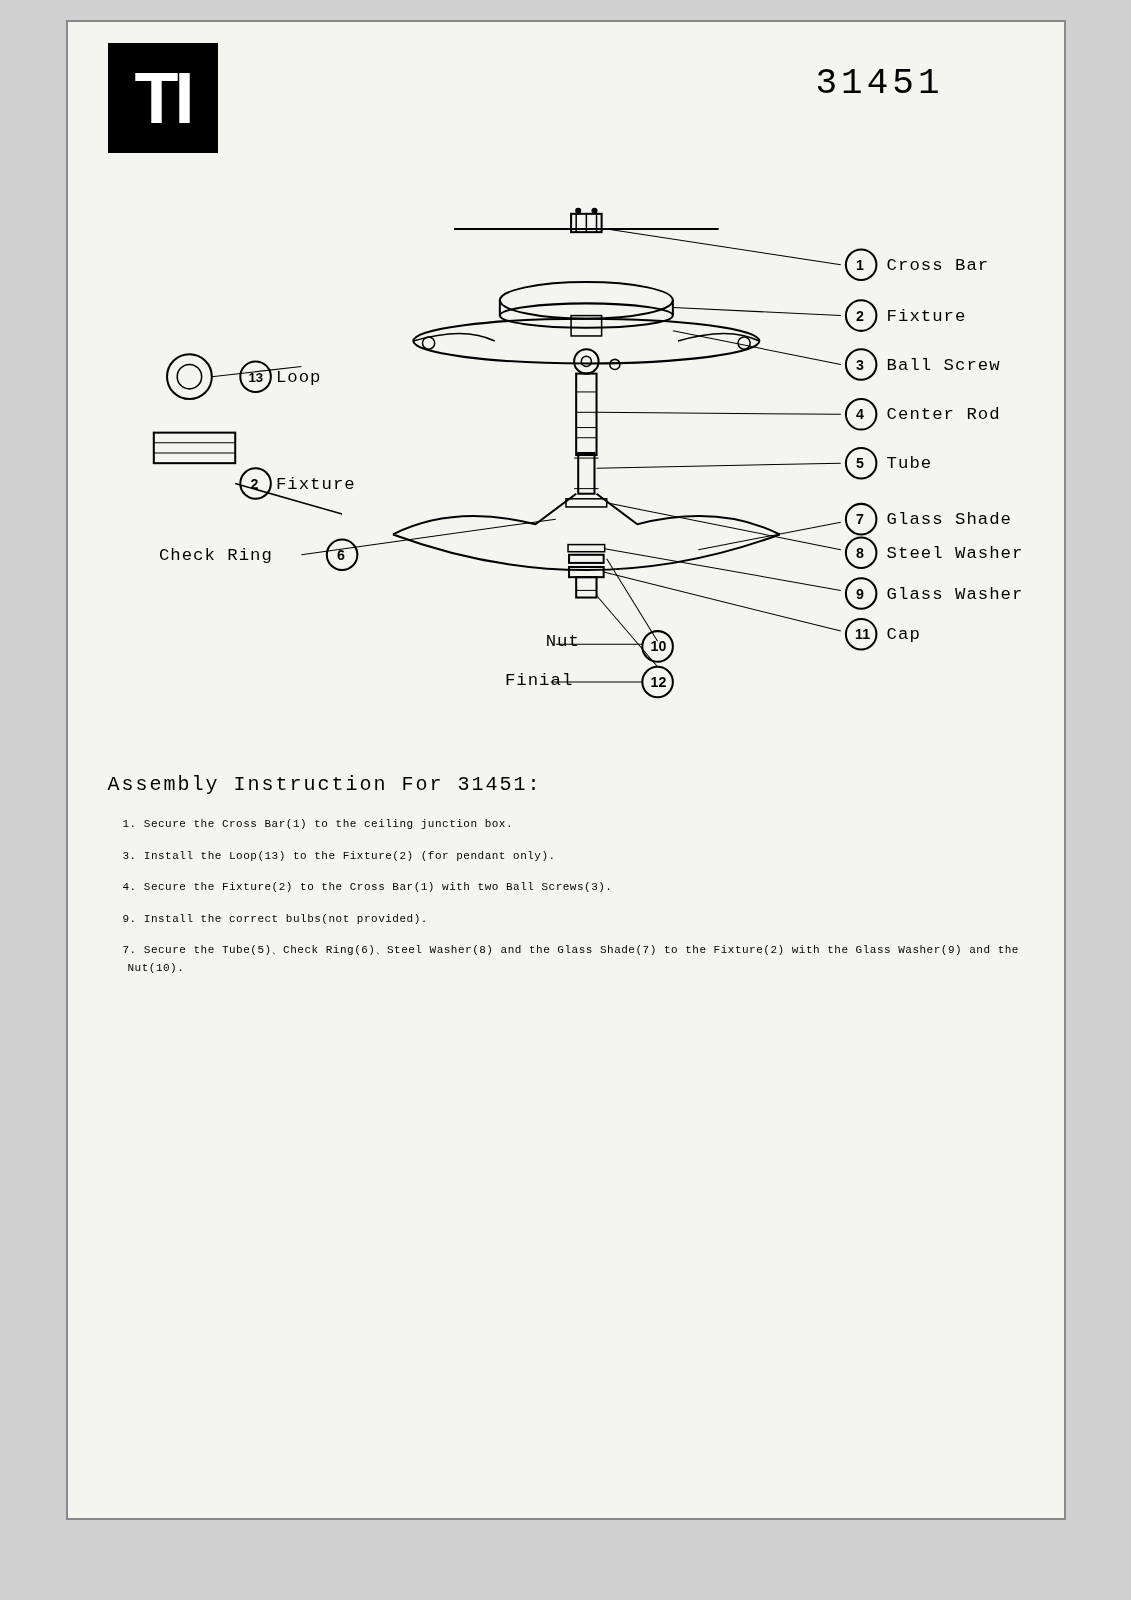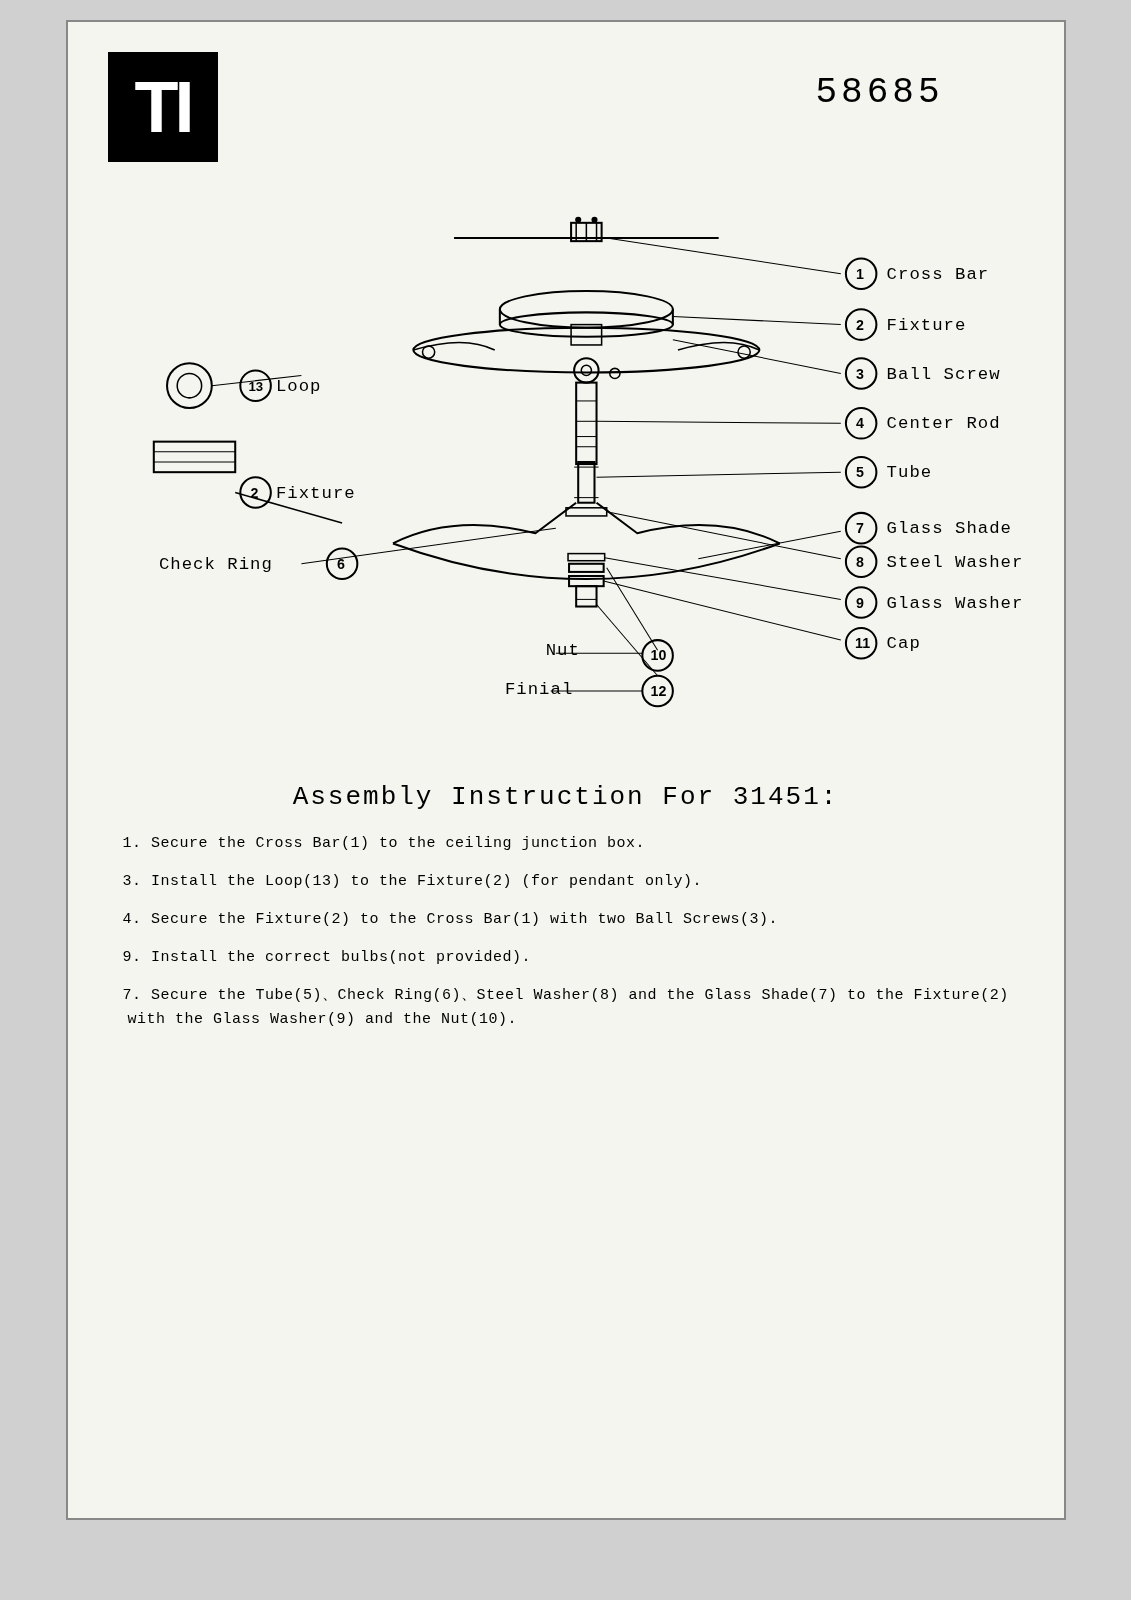--- a/index.html
+++ b/index.html
@@ -10,21 +10,21 @@
       align-items: flex-start;
       min-height: 100vh;
       padding: 20px;
       font-family: 'Courier New', Courier, monospace;
     }
     .page {
       width: 1000px;
       min-height: 1500px;
       background: #f5f5f0;
       border: 2px solid #888;
-      padding: 30px 40px;
+      padding: 21px 40px;
       position: relative;
     }
     .header {
       display: flex;
       align-items: flex-start;
       margin-bottom: 10px;
     }
     .ti-logo {
       width: 110px;
       height: 110px;
@@ -55,45 +55,44 @@
       width: 100%;
       height: 580px;
       margin-bottom: 30px;
     }
     .diagram-svg {
       width: 100%;
       height: 100%;
     }
     
     .instructions-title {
-      font-size: 26px;
+      font-size: 20px;
       letter-spacing: 2px;
       margin-bottom: 20px;
       font-weight: normal;
-      text-align: center;
     }
     .instruction-step {
-      font-size: 15px;
+      font-size: 11px;
       letter-spacing: 0.5px;
       margin-bottom: 14px;
       line-height: 1.6;
       padding-left: 20px;
       text-indent: -5px;
     }
   </style>
 </head>
 <body>
 
 <div class="page">
 
   <div class="header">
     <div class="ti-logo">
       <span>TI</span>
     </div>
-    <div class="model-number">58685</div>
+    <div class="model-number">31451</div>
   </div>
 
   <div class="diagram-container">
     <svg class="diagram-svg" viewBox="0 0 900 560">
 
       <line x1="340" y1="60" x2="600" y2="60" stroke="black" stroke-width="2"></line>
 
       <rect x="455" y="45" width="30" height="18" fill="none" stroke="black" stroke-width="2"></rect>
 
       <line x1="460" y1="45" x2="460" y2="63" stroke="black" stroke-width="1.5"></line>

